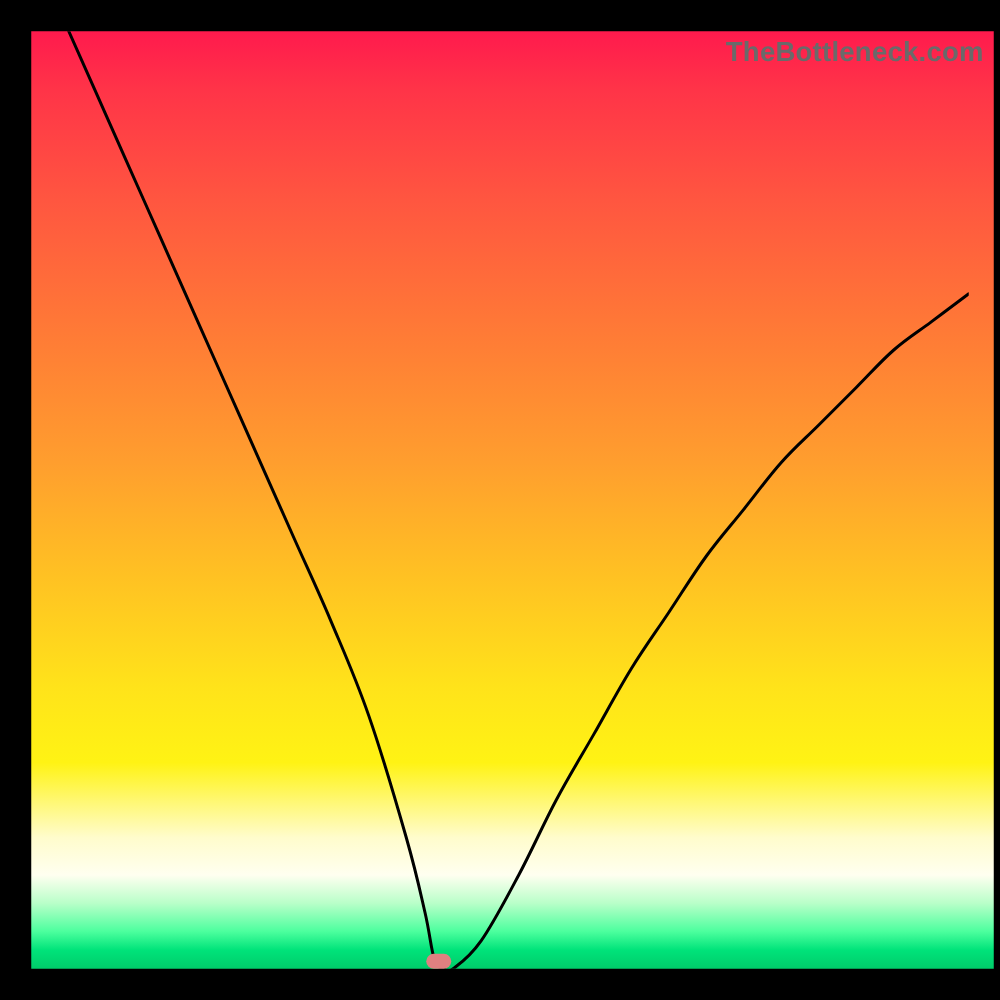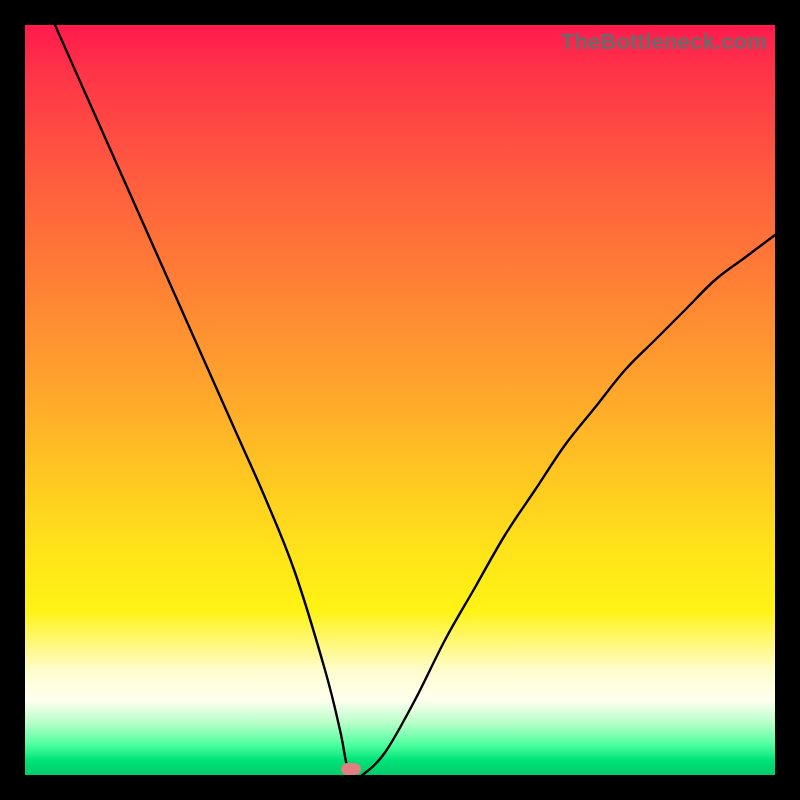--- a/index.html
+++ b/index.html
@@ -33,20 +33,21 @@
       #ffc123 58%,
       #ffe31a 70%,
       #fff314 78%,
       #fffccc 86%,
       #fffff0 90%,
       #b9ffc9 93%,
       #4dff9e 96%,
       #00e37a 98%,
       #00cc6a 100%
     );
+    padding-left: 20px;
   }
   .watermark {
     position: absolute;
     top: 4px;
     right: 8px;
     color: #6a6a6a;
     font-size: 22px;
     font-weight: 600;
     letter-spacing: 0.2px;
     user-select: none;

